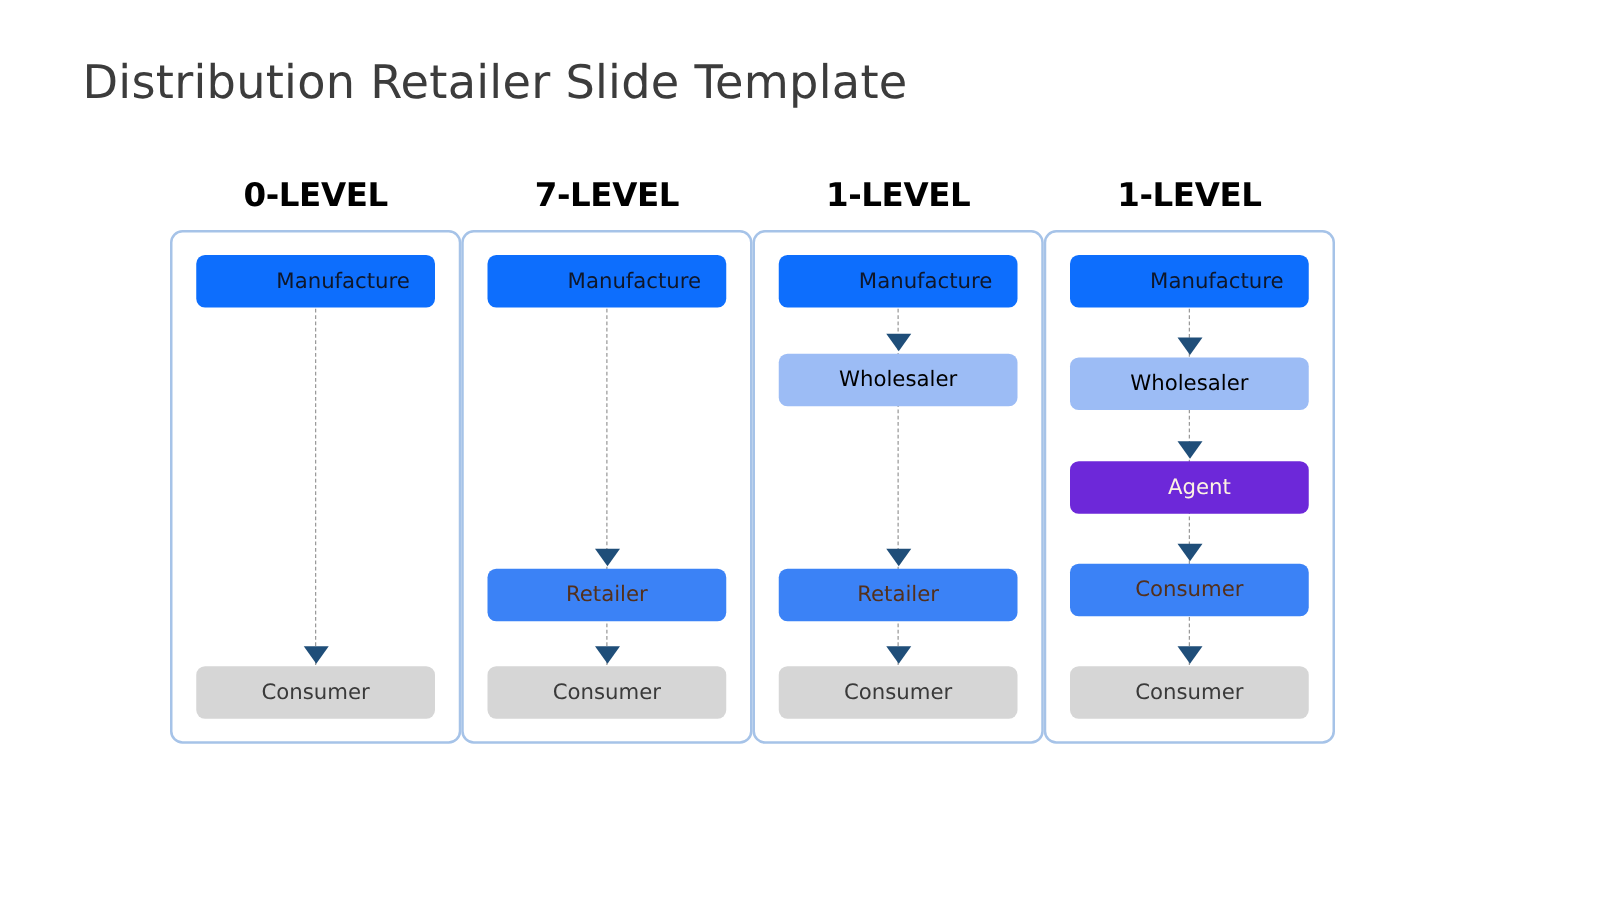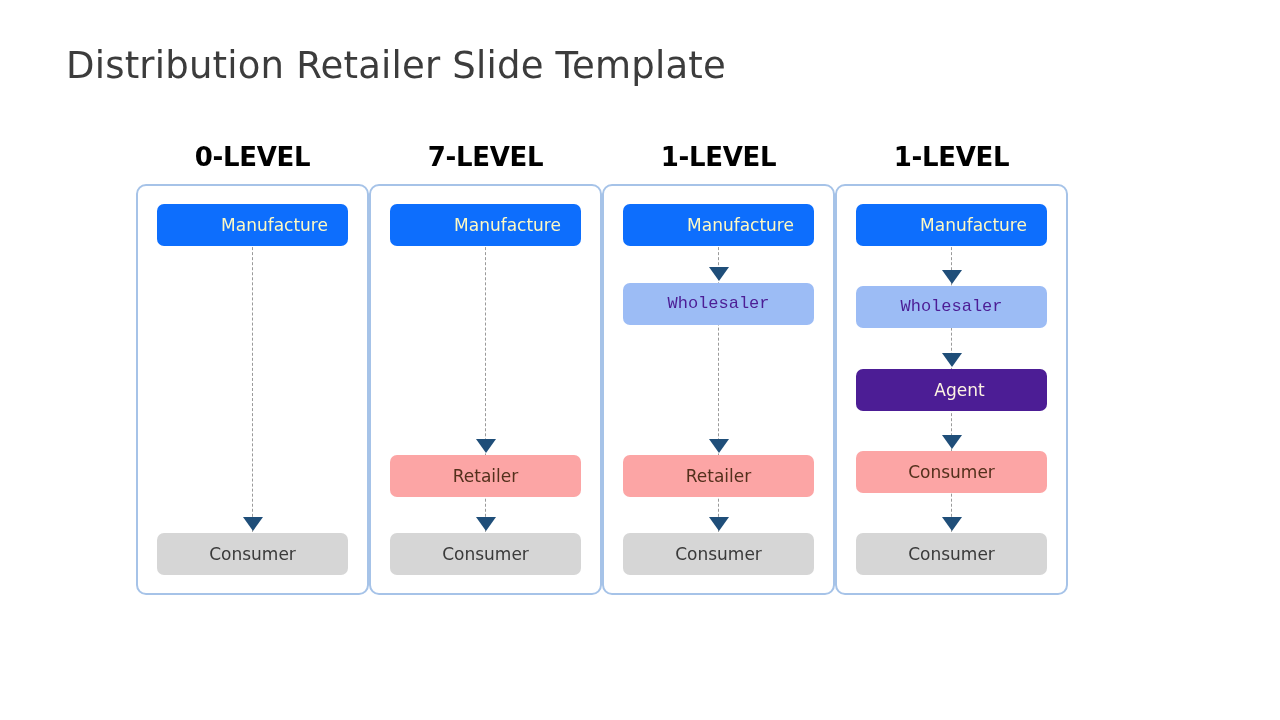--- a/index.html
+++ b/index.html
@@ -102,24 +102,24 @@
     line-height: 42px;
     border-radius: 7px;
     text-align: center;
     font-size: 17px;
     font-weight: 400;
     white-space: nowrap;
     overflow: hidden;
     font-family: "DejaVu Sans", "Liberation Sans", sans-serif;
   }
 
-  .node.manufacture { background: #0d6efd; color: #fef9c3; padding-left: 44px; }
-  .node.wholesaler  { background: #9cbcf5; color: #4c1d95; font-family: Liberation Mono, monospace; }
-  .node.agent       { background: #4c1d95; color: #fdf3e2; padding-left: 16px; }
-  .node.retailer    { background: #fca5a5; color: #53301c; }
+  .node.manufacture { background: #0d6efd; color: #0f172a; padding-left: 44px; }
+  .node.wholesaler  { background: #9cbcf5; color: #000000; }
+  .node.agent       { background: #6d28d9; color: #fdf3e2; padding-left: 16px; }
+  .node.retailer    { background: #3b82f6; color: #53301c; }
   .node.consumer    { background: #d6d6d6; color: #3a3a3a; }
 
   
   .gap {
     position: relative;
     z-index: 1;
   }
   .gap.flex { flex: 1 1 auto; }
 
   .arrow {

